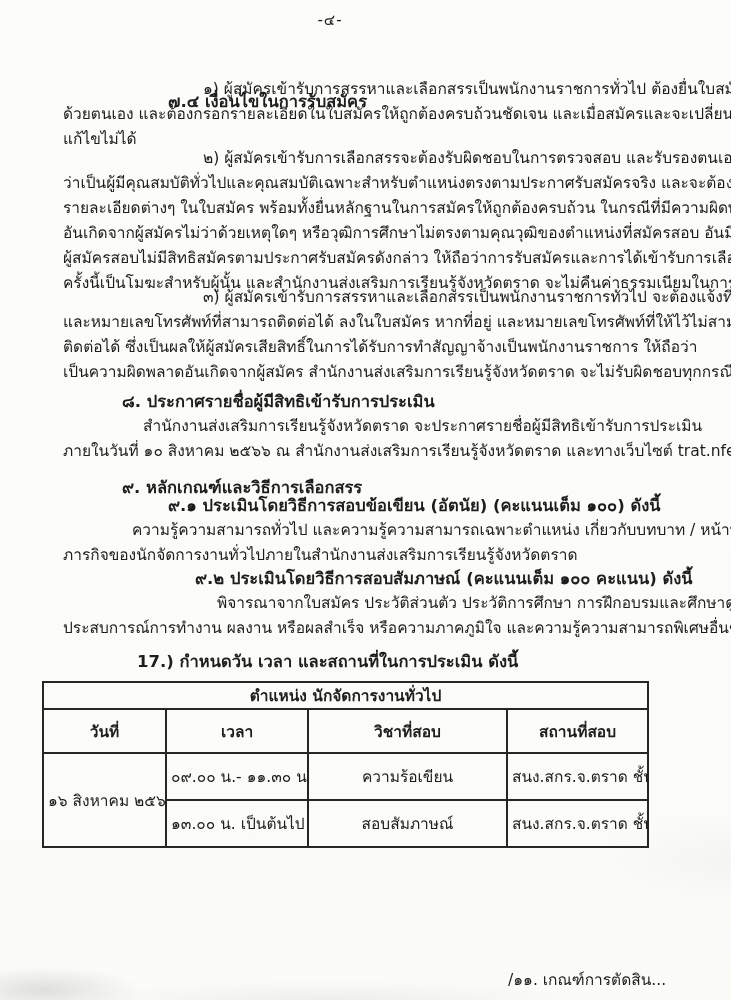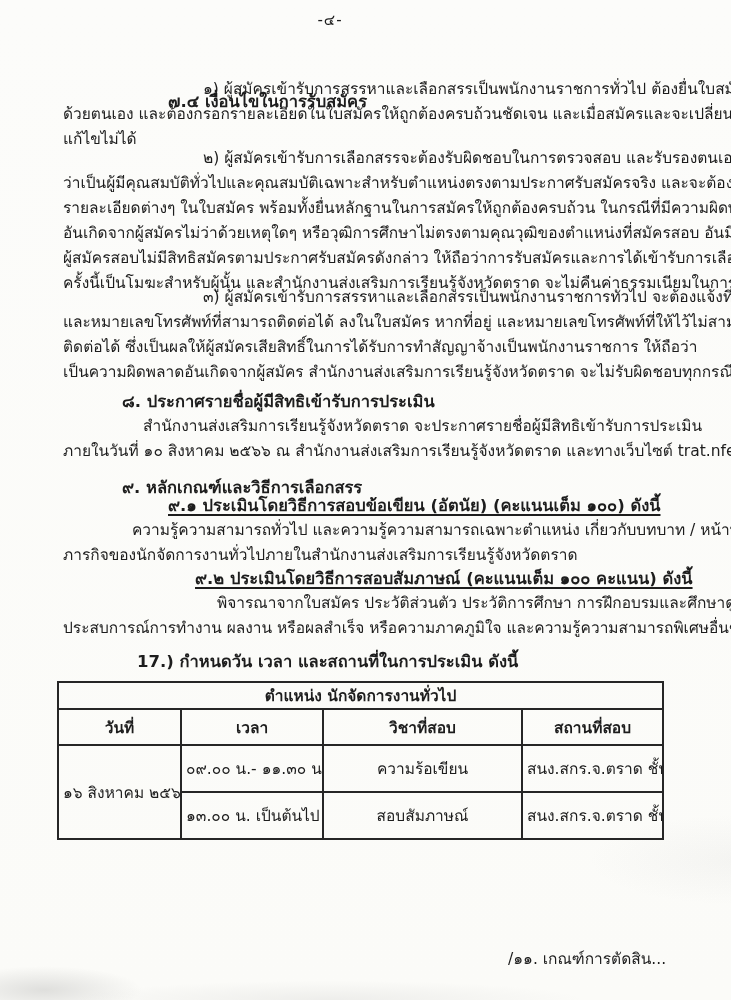--- a/index.html
+++ b/index.html
@@ -12,21 +12,21 @@
     background:
       radial-gradient(140px 34px at 6% 99%, rgba(110,110,110,.20), transparent 70%),
       radial-gradient(340px 26px at 45% 100%, rgba(140,140,140,.12), transparent 75%),
       radial-gradient(200px 60px at 101% 86%, rgba(160,160,160,.08), transparent 75%),
       linear-gradient(#fcfcfa,#fbfbf8);
     overflow:hidden;
   }
   .abs{position:absolute;}
   .pageno{top:8px;left:0;width:660px;text-align:center;font-size:15px;letter-spacing:1px;}
   .hd{font-weight:bold;font-size:16.5px;white-space:nowrap;}
-  .uline{text-decoration:underline;text-underline-offset:3px;text-decoration-thickness:1.5px;}
+  .uline{text-underline-offset:3px;text-decoration-thickness:1.5px;}
   .par{left:63px;width:606px;font-size:15.5px;}
   .par .line{line-height:25px;height:25px;white-space:nowrap;}
   .fi140 .line:first-child{padding-left:140px;}
   .fi80  .line:first-child{padding-left:80px;}
   .fi69  .line:first-child{padding-left:69px;}
   .fi154 .line:first-child{padding-left:154px;}
   table.sched{
     border-collapse:collapse;table-layout:fixed;
     width:605px;background:transparent;
   }
@@ -34,23 +34,23 @@
   table.sched col.c2{width:142px;}
   table.sched col.c3{width:199px;}
   table.sched col.c4{width:141px;}
   table.sched th, table.sched td{
     border:2px solid #262626;
     text-align:center;vertical-align:middle;
     font-size:15.5px;padding:0 4px;
     overflow:hidden;white-space:nowrap;
   }
   table.sched .poshead{height:27px;font-weight:bold;font-size:16px;}
-  table.sched .colhead{height:36px;font-weight:bold;font-size:16px;}
+  table.sched .colhead{height:44px;font-weight:bold;font-size:16px;}
   table.sched .datarow td{height:45px;}
-  .footer{font-size:15.5px;white-space:nowrap;}
+  .footer{font-size:15.5px;white-space:nowrap;margin-top:21px;}
 </style>
 </head>
 <body>
 
 <div class="page">
 
   <div class="abs pageno">-๔-</div>
 
   <div class="abs hd" style="left:168px;top:52px;margin-top:36px;">๗.๔ เงื่อนไขในการรับสมัคร</div>
 
@@ -94,21 +94,21 @@
 
   <div class="abs hd uline" style="left:168px;top:565px;margin-left:27px;">๙.๒ ประเมินโดยวิธีการสอบสัมภาษณ์ (คะแนนเต็ม ๑๐๐ คะแนน) ดังนี้</div>
 
   <div class="abs par fi154" style="top:591px;">
       <div class="line">พิจารณาจากใบสมัคร ประวัติส่วนตัว ประวัติการศึกษา การฝึกอบรมและศึกษาดูงาน</div>
       <div class="line">ประสบการณ์การทำงาน ผลงาน หรือผลสำเร็จ หรือความภาคภูมิใจ และความรู้ความสามารถพิเศษอื่นๆ</div>
     </div>
 
   <div class="abs hd" style="left:137px;top:648px;">17.) กำหนดวัน เวลา และสถานที่ในการประเมิน ดังนี้</div>
 
-  <table class="sched abs" style="left:57px;top:681px;">
+  <table class="sched abs" style="left:42px;top:681px;">
     <colgroup>
         <col class="c1">
         <col class="c2">
         <col class="c3">
         <col class="c4">
       </colgroup>
     <tbody>
         <tr class="poshead">
       <th colspan="4">ตำแหน่ง นักจัดการงานทั่วไป</th>
     </tr>

